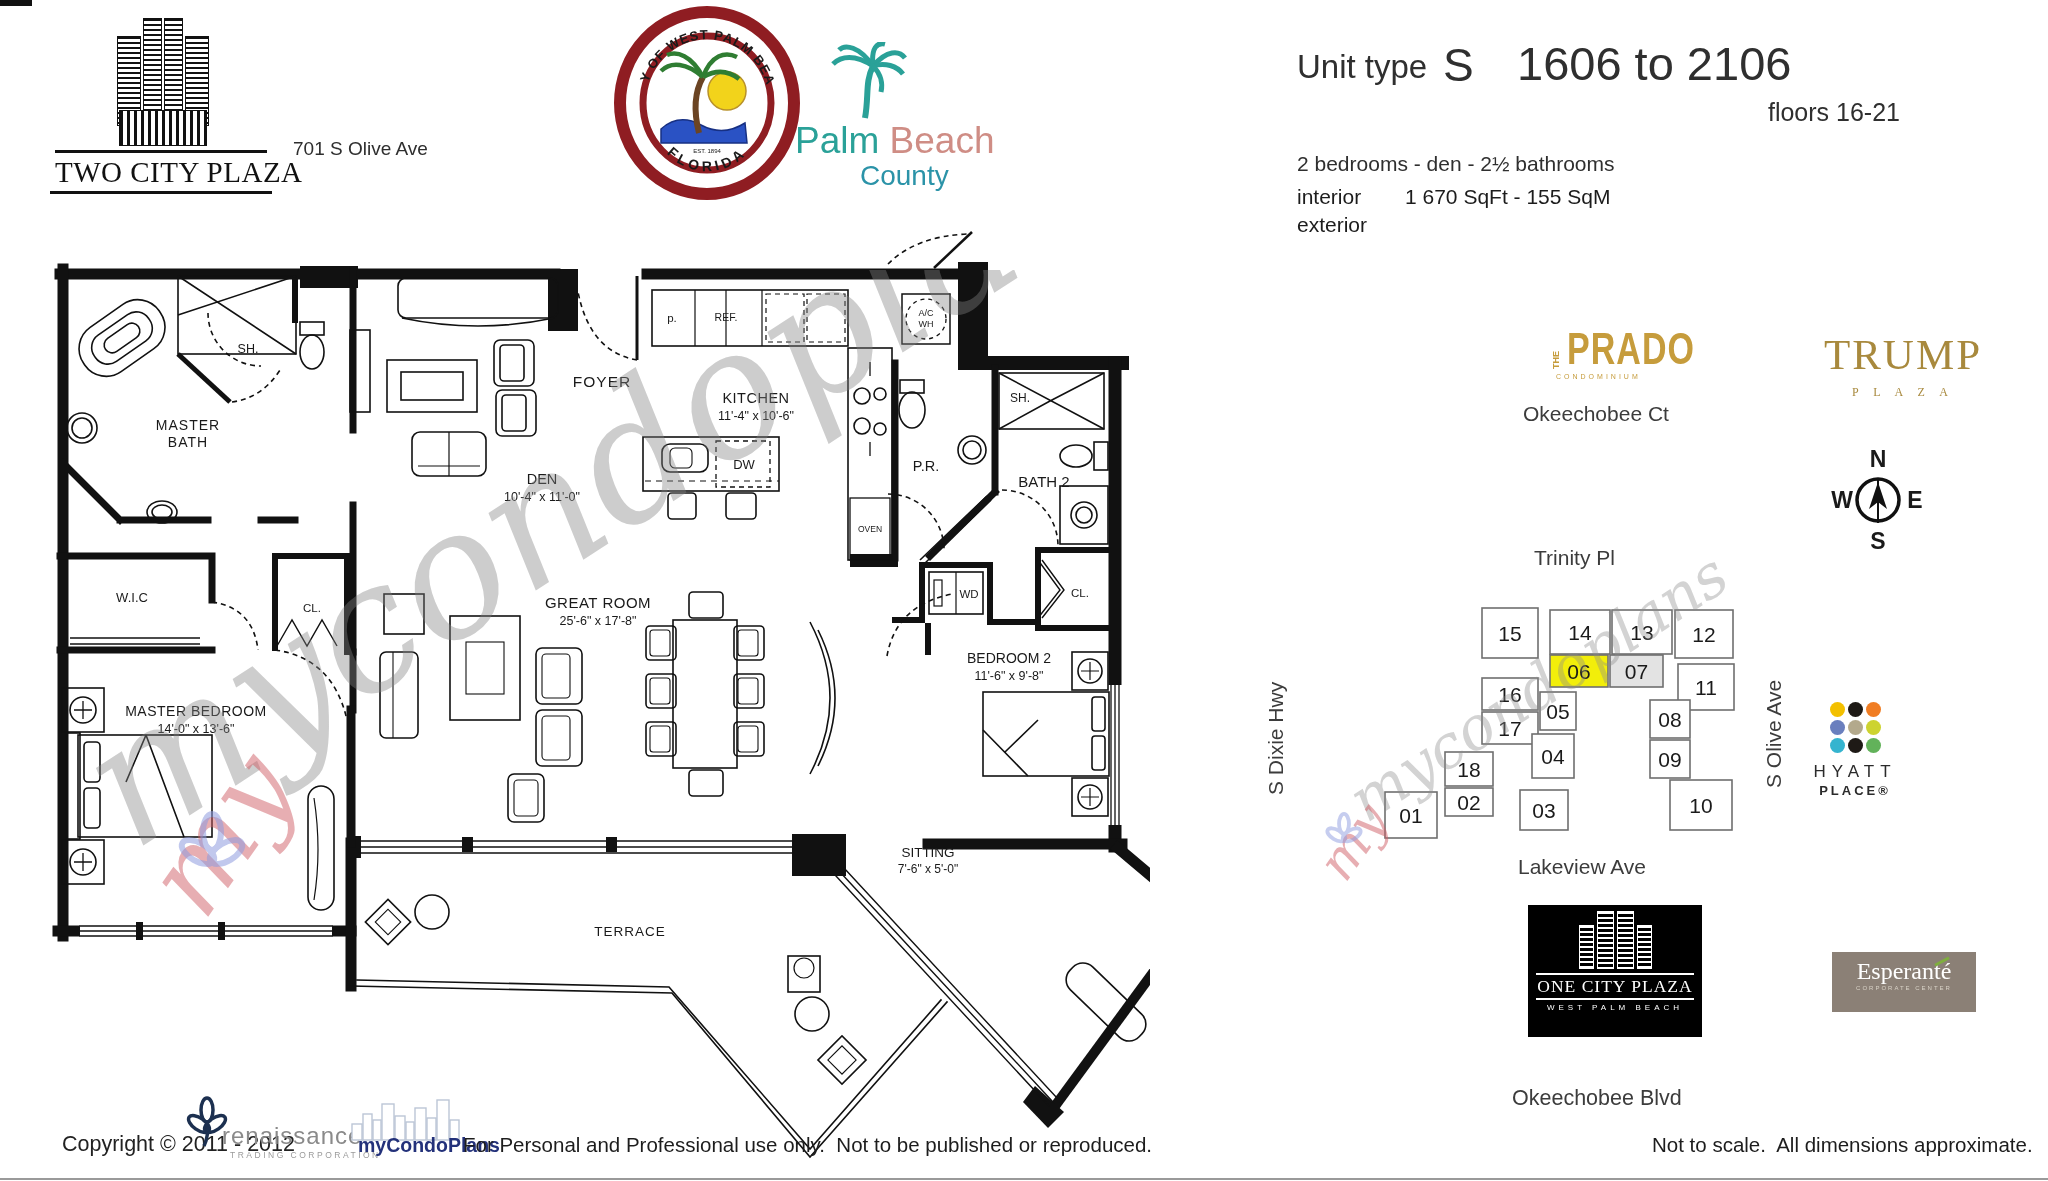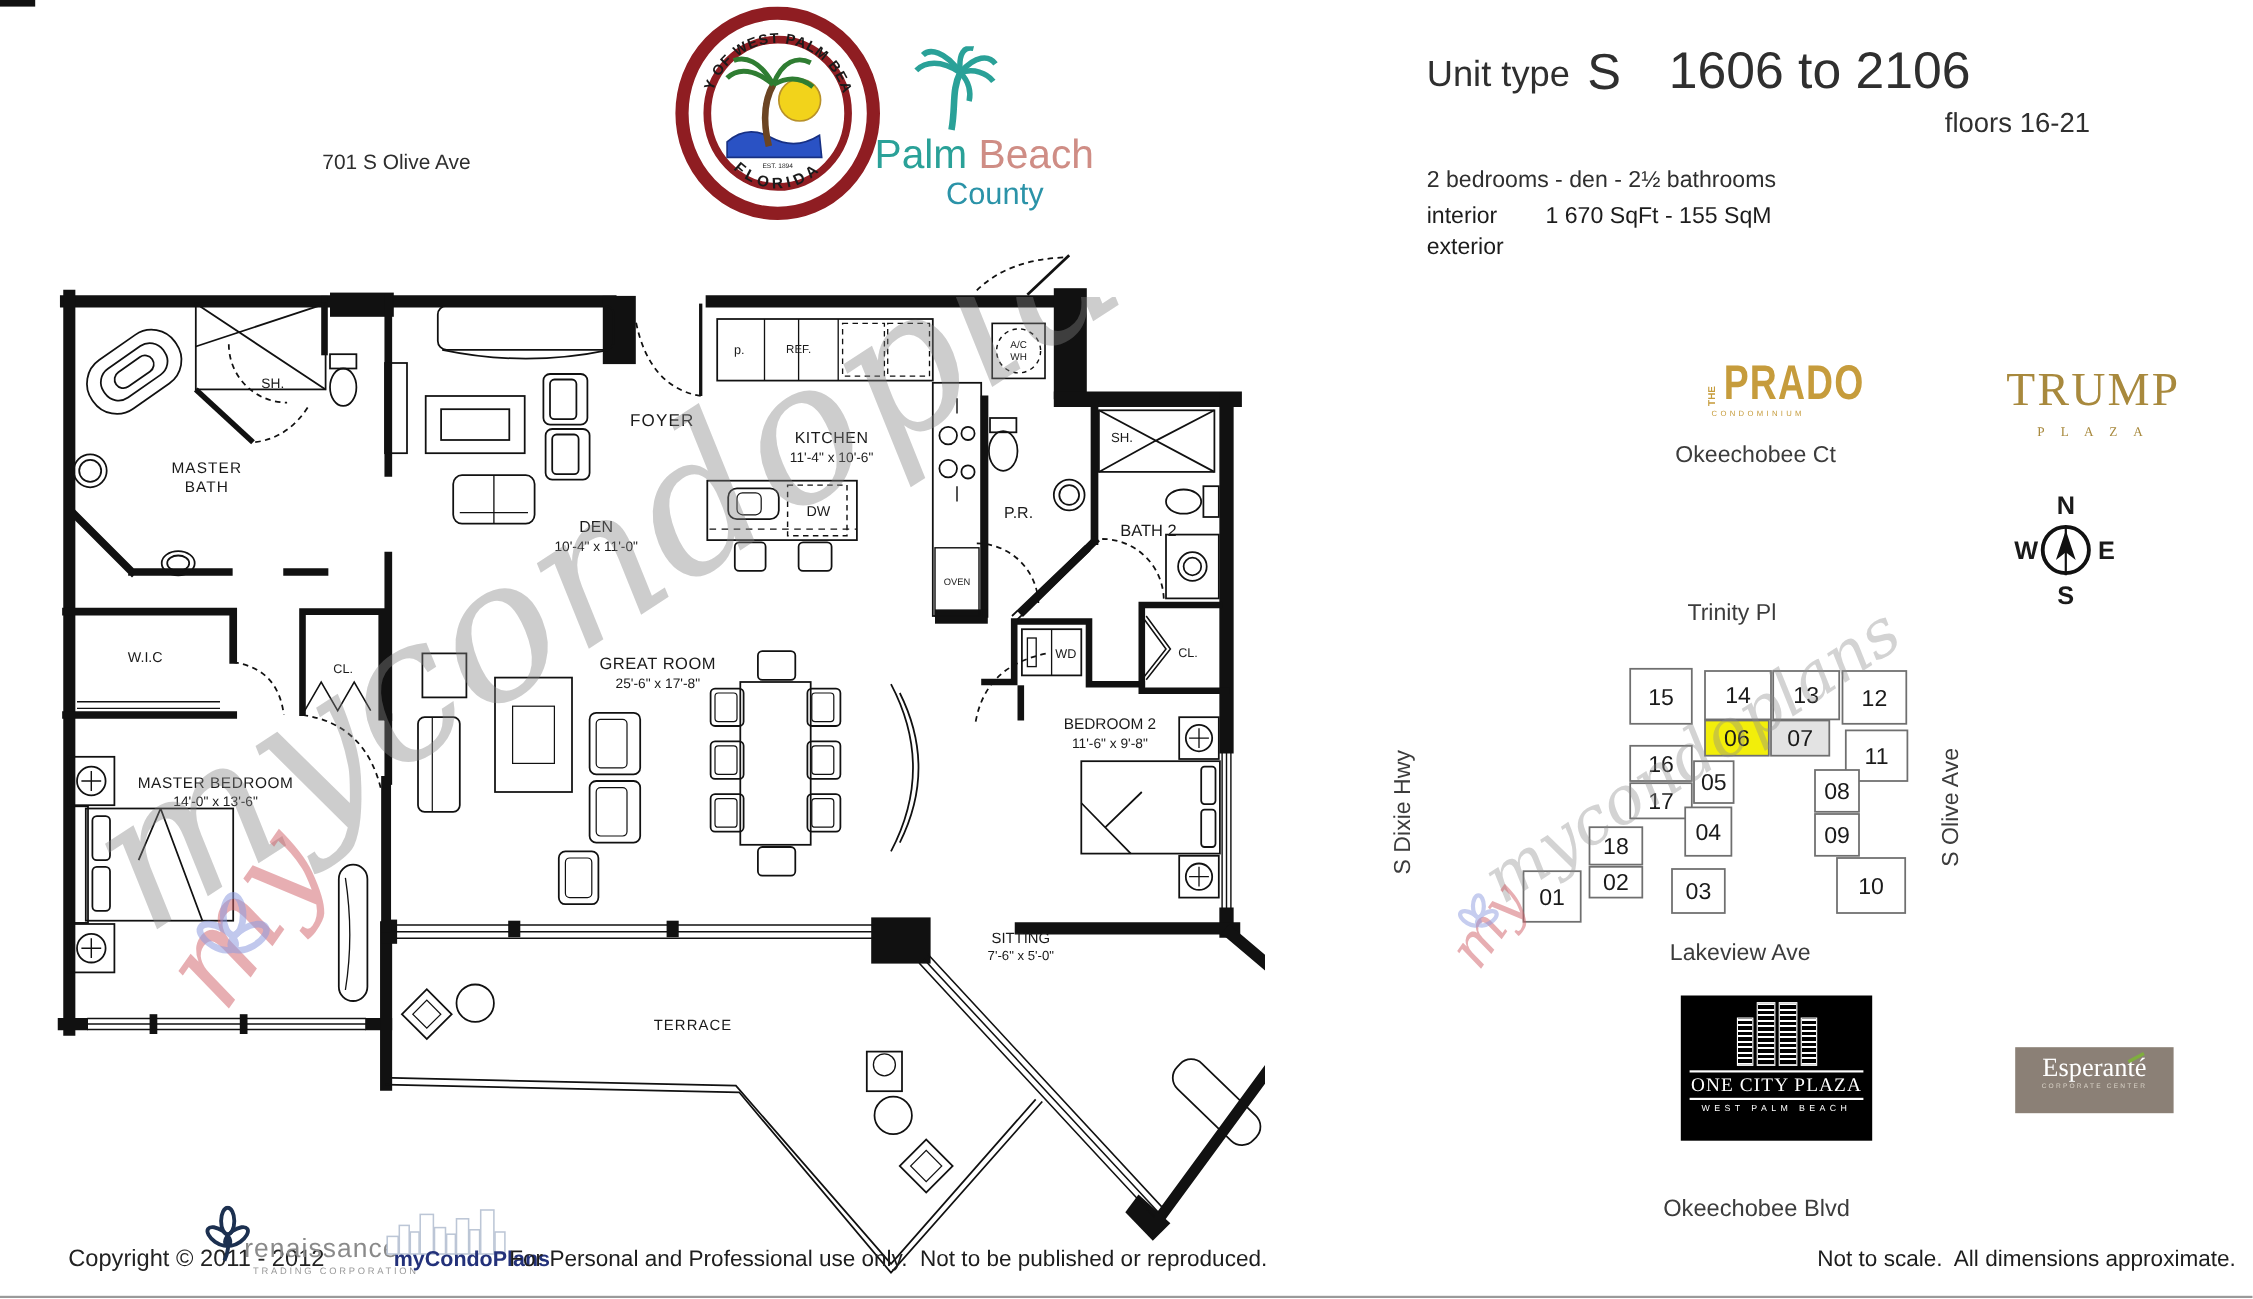--- a/index.html
+++ b/index.html
@@ -15,20 +15,32 @@
   #onecity .bar{background:repeating-linear-gradient(to bottom,#fff 0 2px,#000 2px 5px);border:1px solid #fff;}
   .tcp-bar{background:repeating-linear-gradient(to bottom,#111 0 2px,#fff 2px 5px);border:1.5px solid #111;}
 </style>
 </head>
 <body>
 
 <div id="page">
 
   <div class="abs" style="left:0;top:0;width:32px;height:6px;background:#111;"></div>
 
+  <div class="abs" style="left:55px;top:10px;width:215px;height:180px;">
+    <div class="abs" style="left:62px;top:8px;width:92px;height:128px;">
+      <div class="abs tcp-bar" style="left:0px;top:18px;width:22px;height:88px;"></div>
+      <div class="abs tcp-bar" style="left:26px;top:0px;width:17px;height:106px;"></div>
+      <div class="abs tcp-bar" style="left:47px;top:0px;width:17px;height:106px;"></div>
+      <div class="abs tcp-bar" style="left:68px;top:18px;width:22px;height:88px;"></div>
+      <div class="abs tcp-bar" style="left:2px;top:92px;width:86px;height:34px;background:repeating-linear-gradient(to right,#111 0 3px,#fff 3px 7px);"></div>
+    </div>
+    <div class="abs" style="left:0;top:140px;width:212px;height:3px;background:#111;"></div>
+    <div class="abs serif" style="left:0;top:146px;width:212px;text-align:center;font-size:29px;letter-spacing:.5px;color:#111;white-space:nowrap;">TWO CITY PLAZA</div>
+    <div class="abs" style="left:-5px;top:181px;width:222px;height:3px;background:#111;"></div>
+  </div>
   <div class="abs" style="left:293px;top:138px;font-size:19px;color:#2e2e2e;">701 S Olive Ave</div>
 
   <svg class="abs" style="left:612px;top:6px;" width="190" height="194" viewBox="-95 -97 190 194">
     <defs>
       <path id="sealTop" d="M -60,-16 A 62,64 0 0 1 60,-16"></path>
       <path id="sealBot" d="M -48,40 A 56,58 0 0 0 48,40"></path>
     </defs>
     <ellipse cx="0" cy="0" rx="87" ry="91" fill="#fff" stroke="#8f1d22" stroke-width="12"></ellipse>
     <ellipse cx="0" cy="0" rx="64" ry="67" fill="#fff" stroke="#8f1d22" stroke-width="7"></ellipse>
     <g>
@@ -415,20 +427,35 @@
         <ellipse cx="26" cy="42" rx="9" ry="18" transform="rotate(-60 26 42)"></ellipse>
         <ellipse cx="54" cy="42" rx="9" ry="18" transform="rotate(60 54 42)"></ellipse>
       </g>
     </svg>
   </div>
 
   <div class="abs street vtext" style="left:1264px;top:795px;width:140px;font-size:21px;">S Dixie Hwy</div>
   <div class="abs street vtext" style="left:1762px;top:788px;width:135px;font-size:21px;">S Olive Ave</div>
   <div class="abs street" style="left:1518px;top:855px;font-size:21px;">Lakeview Ave</div>
 
+  <div class="abs" style="left:1800px;top:700px;width:110px;text-align:center;">
+    <div id="hyatt-dots" style="width:54px;margin:0 auto;display:grid;grid-template-columns:repeat(3,18px);grid-auto-rows:18px;">
+        <div style="width: 15px; height: 15px; border-radius: 50%; margin: 1.5px; background: rgb(243, 192, 0);"></div>
+        <div style="width: 15px; height: 15px; border-radius: 50%; margin: 1.5px; background: rgb(30, 26, 22);"></div>
+        <div style="width: 15px; height: 15px; border-radius: 50%; margin: 1.5px; background: rgb(240, 125, 35);"></div>
+        <div style="width: 15px; height: 15px; border-radius: 50%; margin: 1.5px; background: rgb(106, 127, 190);"></div>
+        <div style="width: 15px; height: 15px; border-radius: 50%; margin: 1.5px; background: rgb(179, 169, 140);"></div>
+        <div style="width: 15px; height: 15px; border-radius: 50%; margin: 1.5px; background: rgb(205, 211, 48);"></div>
+        <div style="width: 15px; height: 15px; border-radius: 50%; margin: 1.5px; background: rgb(53, 180, 207);"></div>
+        <div style="width: 15px; height: 15px; border-radius: 50%; margin: 1.5px; background: rgb(30, 26, 22);"></div>
+        <div style="width: 15px; height: 15px; border-radius: 50%; margin: 1.5px; background: rgb(98, 178, 90);"></div>
+      </div>
+    <div style="font-size:17px;letter-spacing:6px;color:#2b2b2b;margin-top:8px;">HYATT</div>
+    <div style="font-size:13px;font-weight:bold;letter-spacing:3px;color:#2b2b2b;margin-top:1px;">PLACE®</div>
+  </div>
 
   <div id="onecity" class="abs" style="left:1528px;top:905px;width:174px;height:132px;background:#000;color:#fff;text-align:center;padding-top:6px;box-sizing:border-box;">
     <div class="bars">
       <div class="bar" style="width:13px;height:42px;"></div>
       <div class="bar" style="width:15px;height:56px;"></div>
       <div class="bar" style="width:15px;height:56px;"></div>
       <div class="bar" style="width:13px;height:42px;"></div>
     </div>
     <div style="border-top:2px solid #fff;border-bottom:2px solid #fff;margin:4px 8px 0;padding:1px 0;">
       <div class="serif" style="font-size:17.5px;letter-spacing:1px;white-space:nowrap;">ONE CITY PLAZA</div>

